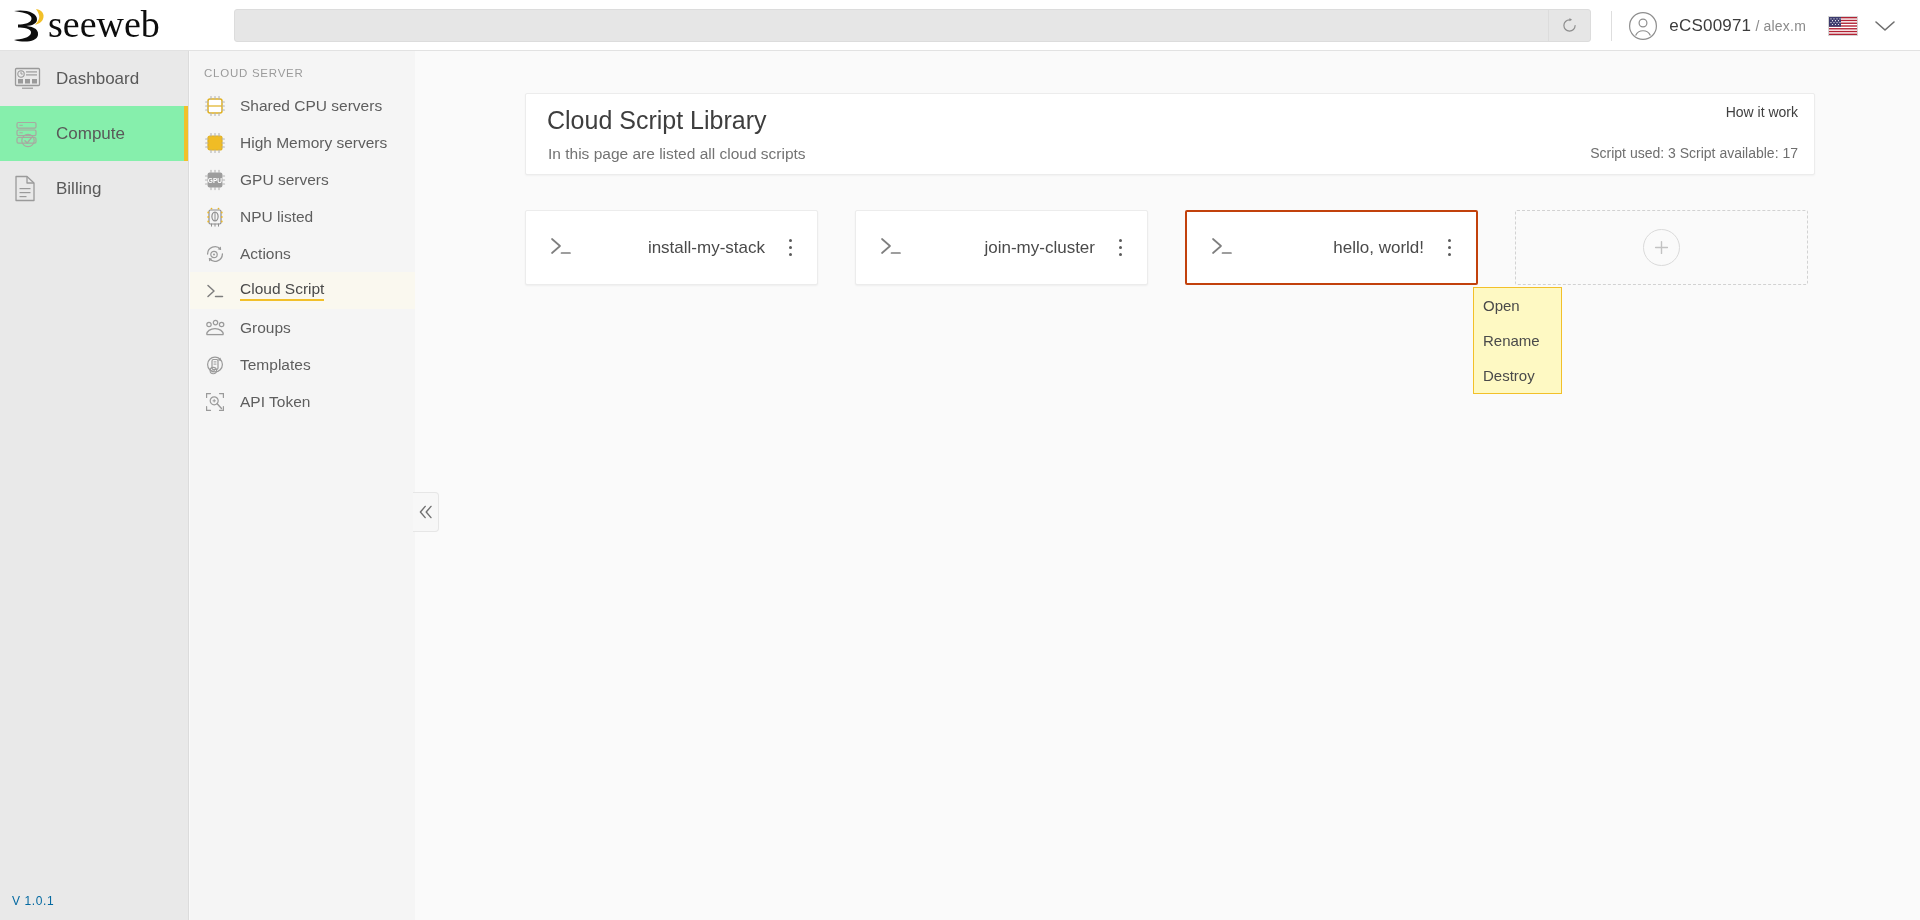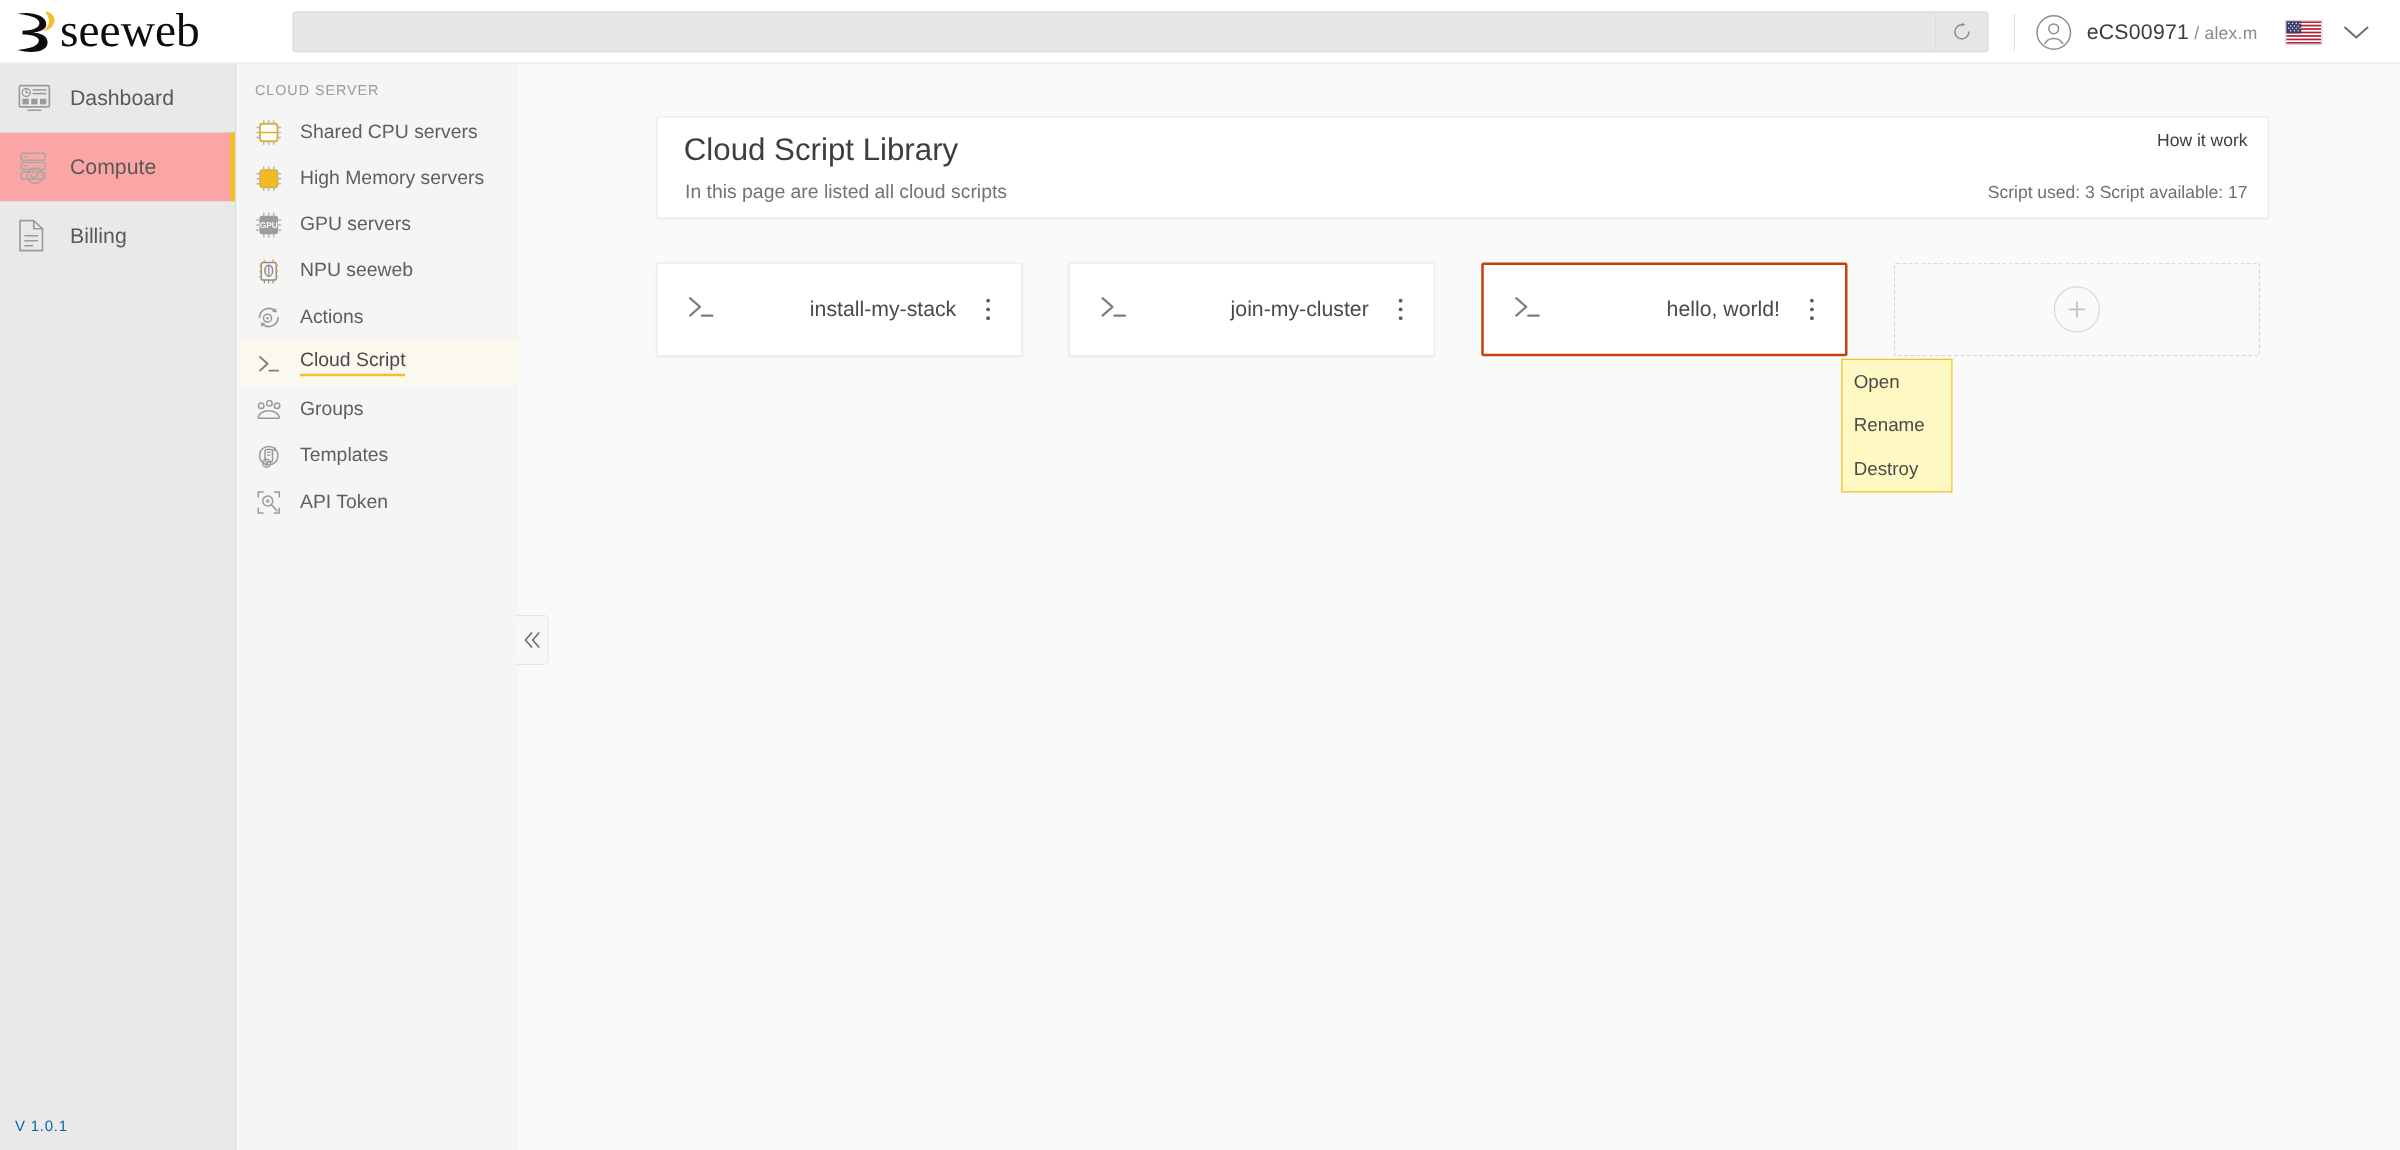--- a/index.html
+++ b/index.html
@@ -65,21 +65,21 @@
     width: 189px; height: 869px;
     background: #e9e9e9;
     border-right: 1px solid #dcdcdc;
   }
   .nav-main-item {
     height: 55px; display: flex; align-items: center;
     padding-left: 14px; cursor: pointer; position: relative;
   }
   .nav-main-item .nm-ico { width: 42px; display: flex; align-items: center; justify-content: flex-start; }
   .nav-main-item .nm-label { font-size: 17px; color: #595959; }
-  .nav-main-item.active { background: #fca5a5; }
+  .nav-main-item.active { background: #86efac; }
   .nav-main-item.active::after {
     content: ''; position: absolute; right: 0; top: 0;
     width: 4px; height: 100%; background: #f2c029;
   }
   .version {
     position: absolute; left: 12px; bottom: 12px;
     font-size: 12px; color: #0369a1; letter-spacing: .6px;
   }
 
   
@@ -398,21 +398,21 @@
           <circle cx="7.5" cy="2.6" r=".9"></circle>
             <circle cx="14.5" cy="2.6" r=".9"></circle>
         </g>
         <g stroke="#8e8e8e" stroke-width="1" stroke-linecap="round">
           <path d="M7.5 18 L7.5 20.2"></path>
             <path d="M11 18 L11 20.2"></path>
             <path d="M14.5 18 L14.5 20.2"></path>
         </g>
       </svg>
     </span>
-    <span class="si-label">NPU seeweb</span>
+    <span class="si-label">NPU listed</span>
   </div>
 
   <div class="sec-item">
     <span class="si-ico">
       <svg width="22" height="22" viewBox="0 0 22 22">
         <path d="M3.6 11 A7.4 7.4 0 0 1 16.5 6.2" fill="none" stroke="#9a9a9a" stroke-width="1.3" stroke-linecap="round"></path>
         <path d="M18.4 11 A7.4 7.4 0 0 1 5.5 15.8" fill="none" stroke="#9a9a9a" stroke-width="1.3" stroke-linecap="round"></path>
         <path d="M16.9 3.4 L17.1 7 L13.6 6.3 Z" fill="#9a9a9a"></path>
         <path d="M5.1 18.6 L4.9 15 L8.4 15.7 Z" fill="#9a9a9a"></path>
         <circle cx="10" cy="11.5" r="3.2" fill="none" stroke="#9a9a9a" stroke-width="1.2"></circle>

